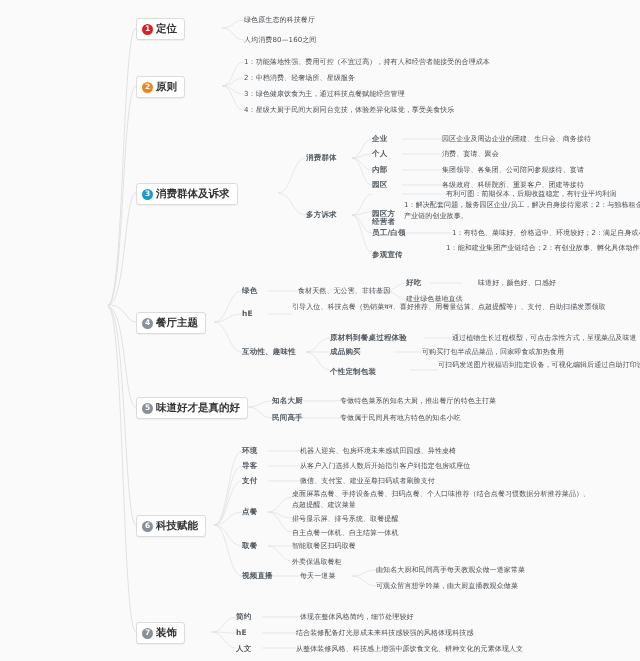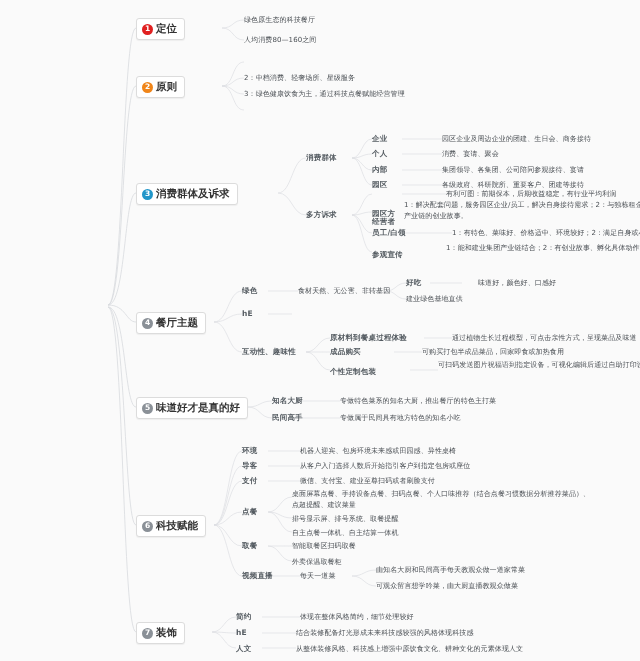--- a/index.html
+++ b/index.html
@@ -202,22 +202,24 @@
     <span class="badge c-red">1</span>
     <span>定位</span>
   </div>
   <div class="node leaf" style="left:244px; top:15px;">绿色原生态的科技餐厅</div>
   <div class="node leaf" style="left:244px; top:35px;">人均消费80—160之间</div>
 
   <div class="node chapter" style="left:136px; top:76px;">
     <span class="badge c-orange">2</span>
     <span>原则</span>
   </div>
+  <div class="node leaf" style="left:244px; top:57px;">1：功能落地性强、费用可控（不宜过高），持有人和经营者能接受的合理成本</div>
   <div class="node leaf" style="left:244px; top:73px;">2：中档消费、轻奢场所、星级服务</div>
   <div class="node leaf" style="left:244px; top:89px;">3：绿色健康饮食为主，通过科技点餐赋能经营管理</div>
+  <div class="node leaf" style="left:244px; top:105px;">4：星级大厨于民间大厨同台竞技，体验差异化味觉，享受美食快乐</div>
 
   <div class="node chapter" style="left:136px; top:183px;">
     <span class="badge c-blue">3</span>
     <span>消费群体及诉求</span>
   </div>
 
   <div class="node lbl2" style="left:306px; top:153px;">消费群体</div>
   <div class="node lbl3" style="left:372px; top:134px;">企业</div>
   <div class="node leaf" style="left:442px; top:134px;">园区企业及周边企业的团建、生日会、商务接待</div>
   <div class="node lbl3" style="left:372px; top:149px;">个人</div>
@@ -242,20 +244,21 @@
     <span>餐厅主题</span>
   </div>
 
   <div class="node lbl2" style="left:242px; top:286px;">绿色</div>
   <div class="node leaf" style="left:298px; top:286px;">食材天然、无公害、非转基因</div>
   <div class="node lbl3" style="left:406px; top:278px;">好吃</div>
   <div class="node leaf" style="left:478px; top:278px;">味道好，颜色好、口感好</div>
   <div class="node leaf" style="left:406px; top:294px;">建业绿色基地直供</div>
 
   <div class="node lbl2" style="left:242px; top:309px;">hE</div>
+  <div class="node leaf wrap" style="left:292px; top:302px;">引导入位、科技点餐（热销菜धन、喜好推荐、用餐量估算、点超提醒等）、支付、自助扫描发票领取</div>
 
   <div class="node lbl2" style="left:242px; top:347px;">互动性、趣味性</div>
   <div class="node lbl3" style="left:330px; top:333px;">原材料到餐桌过程体验</div>
   <div class="node leaf" style="left:452px; top:333px;">通过植物生长过程模型，可点击亲性方式，呈现菜品及味道</div>
   <div class="node lbl3" style="left:330px; top:347px;">成品购买</div>
   <div class="node leaf" style="left:422px; top:347px;">可购买打包半成品菜品，回家即食或加热食用</div>
   <div class="node lbl3" style="left:330px; top:367px;">个性定制包装</div>
   <div class="node leaf wrap" style="left:438px; top:360px;">可扫码发送图片祝福语到指定设备，可视化编辑后通过自助打印设备打印餐盒包装袋或包装条</div>
 
   <div class="node chapter" style="left:136px; top:397px;">

